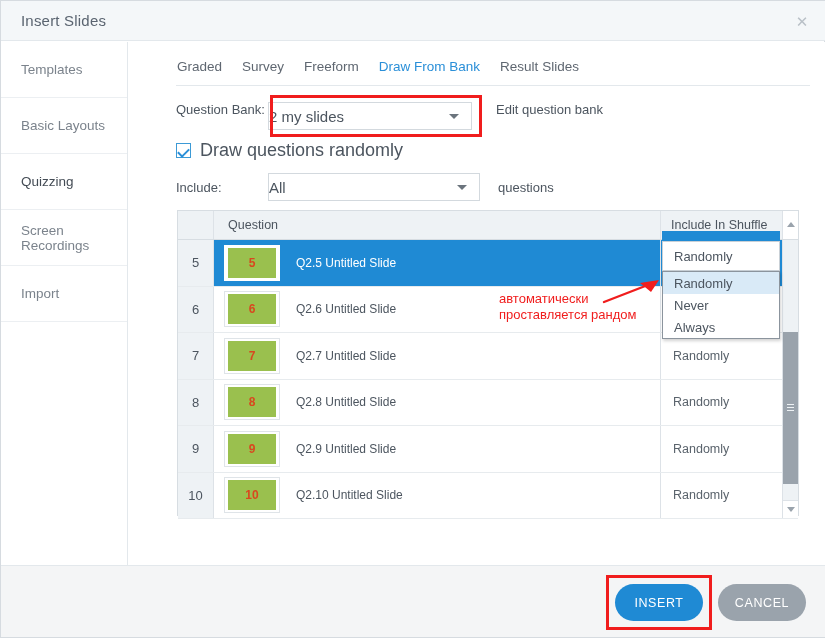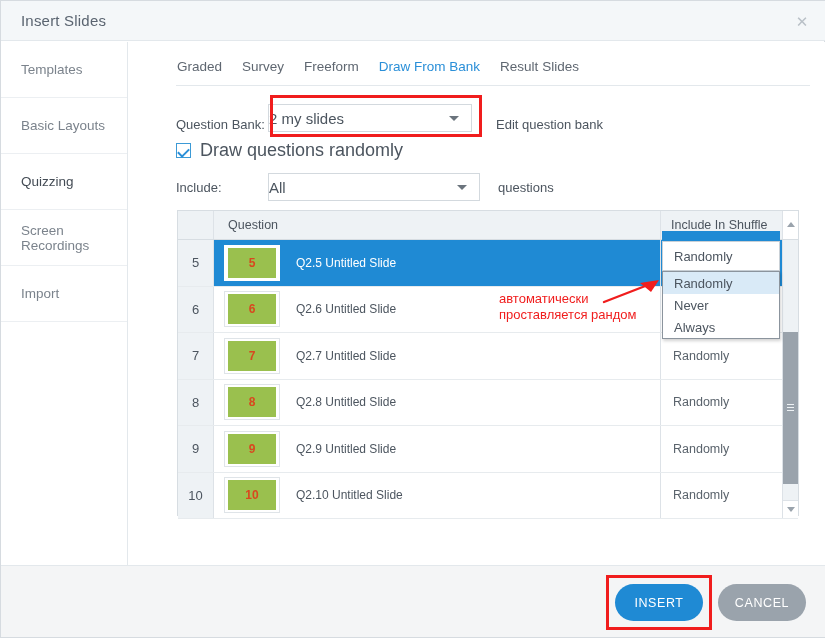--- a/index.html
+++ b/index.html
@@ -69,21 +69,21 @@
   }
   .tab {
     font-size: 13.5px; color: #5f6771; padding: 2px 1px 8px 1px; cursor: pointer;
     white-space: nowrap;
   }
   .tab.active { color: #2a8fd8; }
 
   
   .form-area { position: absolute; left: 16px; top: 56px; width: 640px; }
 
-  .row { display: flex; align-items: flex-end; height: 30px; }
+  .row { display: flex; align-items: flex-start; height: 30px; }
 
   .qb-row { margin-top: 4px; position: relative; }
   .qb-label { width: 92px; font-size: 13px; color: #4c555f; }
 
   .combo {
     position: relative;
     background: #ffffff;
     border: 1px solid #d3d9de;
     height: 28px;
     display: flex; align-items: center;

